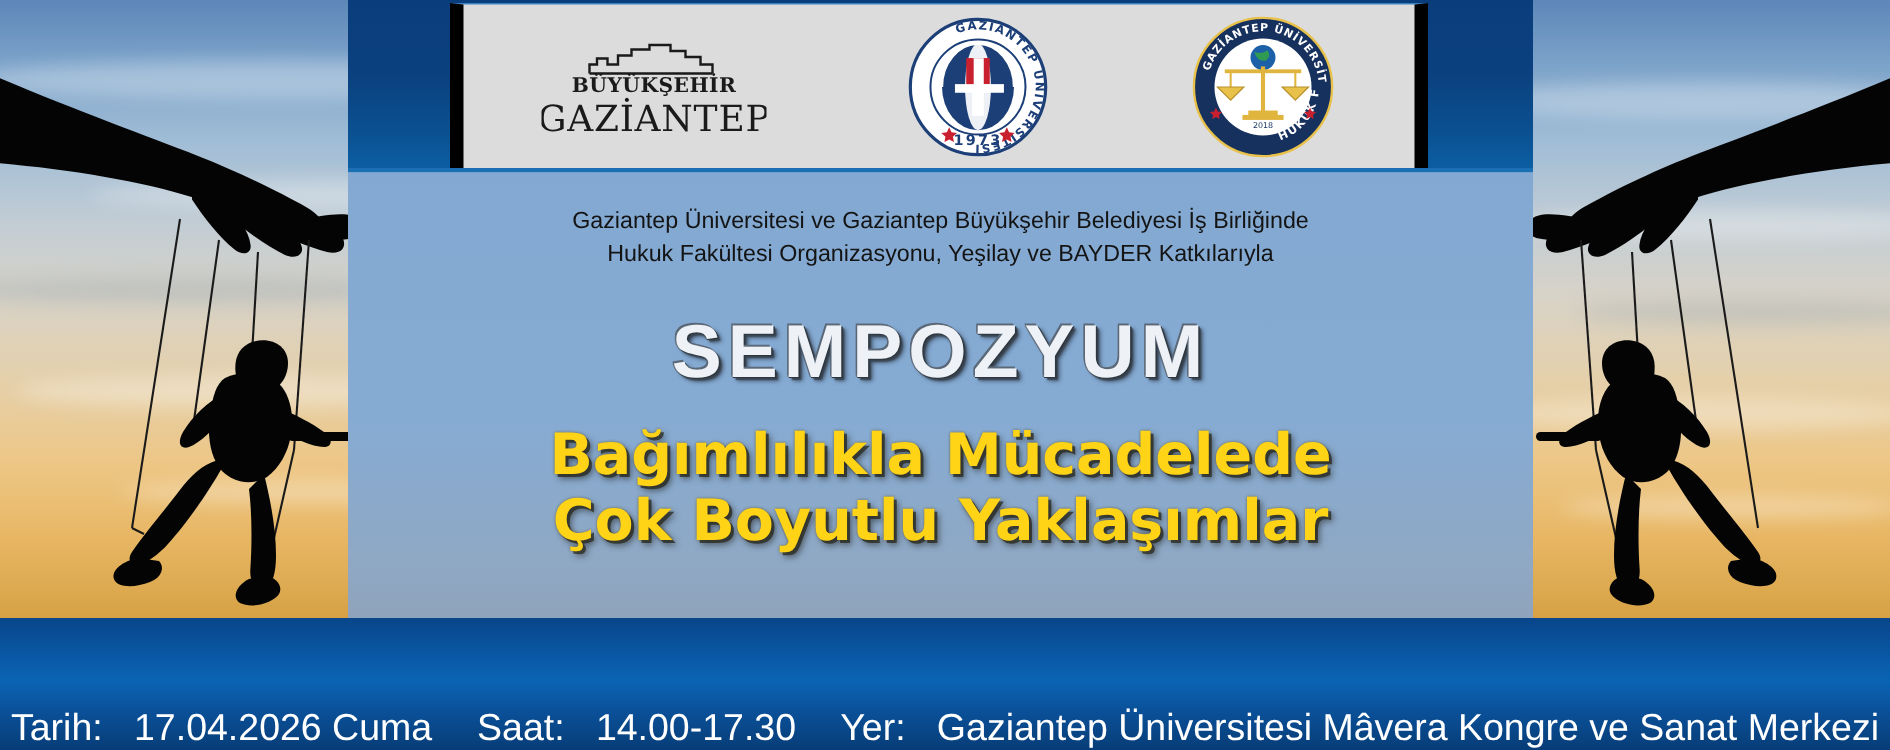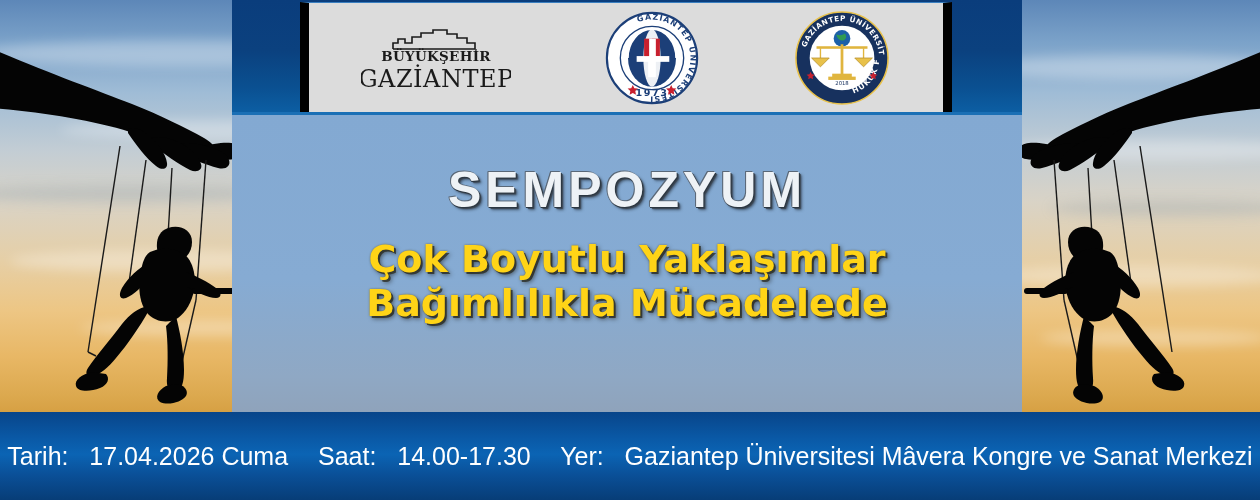--- a/index.html
+++ b/index.html
@@ -89,21 +89,21 @@
     text-shadow:
       2px 2px 0px rgba(40,40,30,0.75),
       3px 3px 4px rgba(30,30,25,0.55),
       0px 0px 2px rgba(90,70,10,0.6);
   }
 
   
   .footer {
     position:absolute; left:0; top:412px; width:1260px; height:88px;
     background:linear-gradient(to bottom,#08458a 0%,#0a59a6 30%,#0b64b4 48%,#0a4f97 72%,#073d77 100%);
-    display:flex; align-items:center; justify-content:center;
+    display:flex; align-items:flex-end; justify-content:center;
   }
   .footer-inner {
     color:#ffffff; font-size:25px; white-space:nowrap;
     font-family:"Liberation Sans", sans-serif;
   }
   .footer-gap { display:inline-block; width:16px; }
 </style>
 </head>
 <body>
 
@@ -301,26 +301,30 @@
             <path d="M82,64 l1.2,2.6 2.9,.4 -2.1,2 .5,2.8 -2.5,-1.4 -2.5,1.4 .5,-2.8 -2.1,-2 2.9,-.4 Z" fill="#c8202e"></path>
           </svg>
         </div>
 
 
 
       </div>
     </div>
 
     <div class="panel-body">
+      <div class="subhead">
+        <div>Gaziantep Üniversitesi ve Gaziantep Büyükşehir Belediyesi İş Birliğinde</div>
+        <div>Hukuk Fakültesi Organizasyonu, Yeşilay ve BAYDER Katkılarıyla</div>
+      </div>
 
       <div class="sempozyum">SEMPOZYUM</div>
 
       <div class="maintitle">
+        <div>Bağımlılıkla Mücadelede</div>
         <div>Çok Boyutlu Yaklaşımlar</div>
-        <div>Bağımlılıkla Mücadelede</div>
       </div>
     </div>
   </div>
 
   <div class="footer">
     <div class="footer-inner">
       <span>Tarih:</span>
       <span>&nbsp;</span>
       <span>17.04.2026 Cuma</span>
       <span class="footer-gap"></span>

